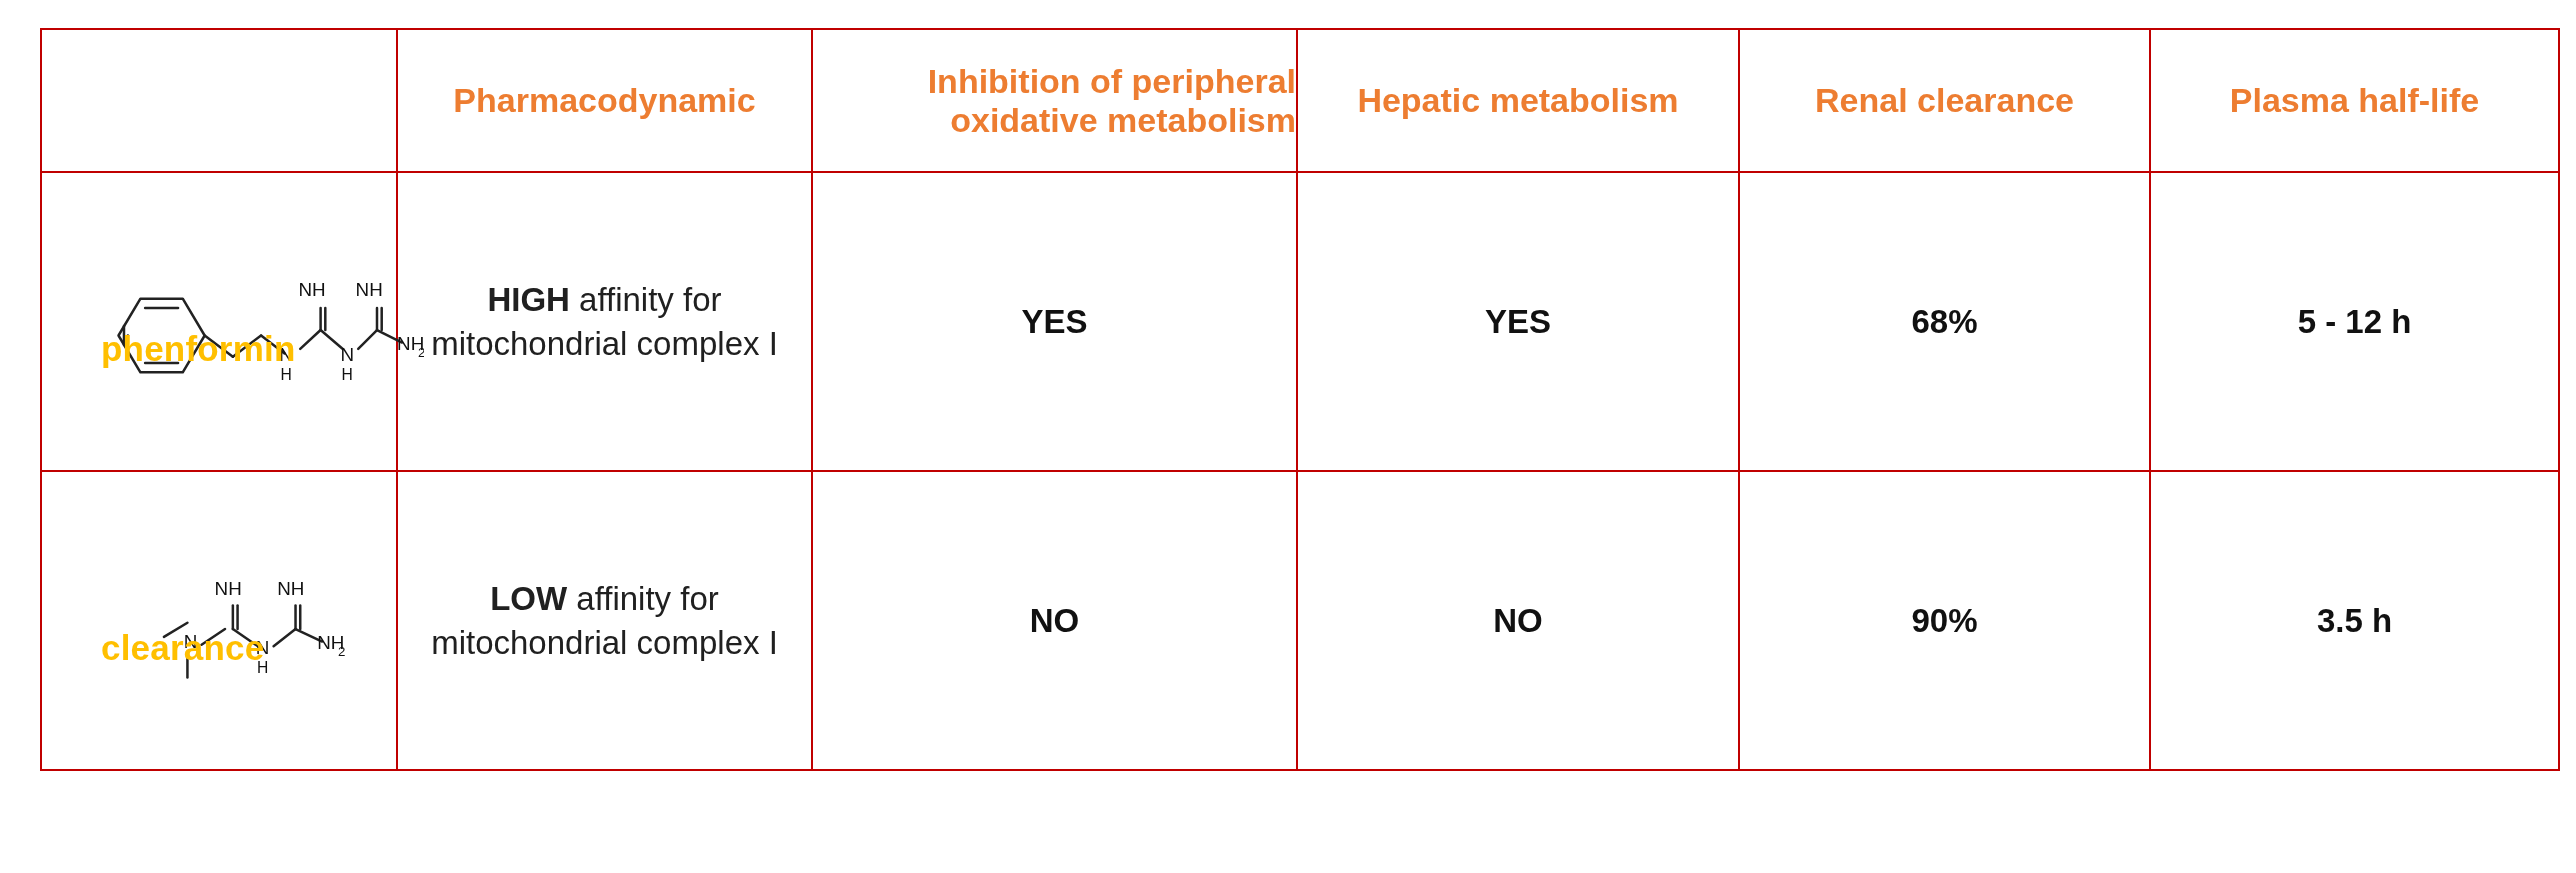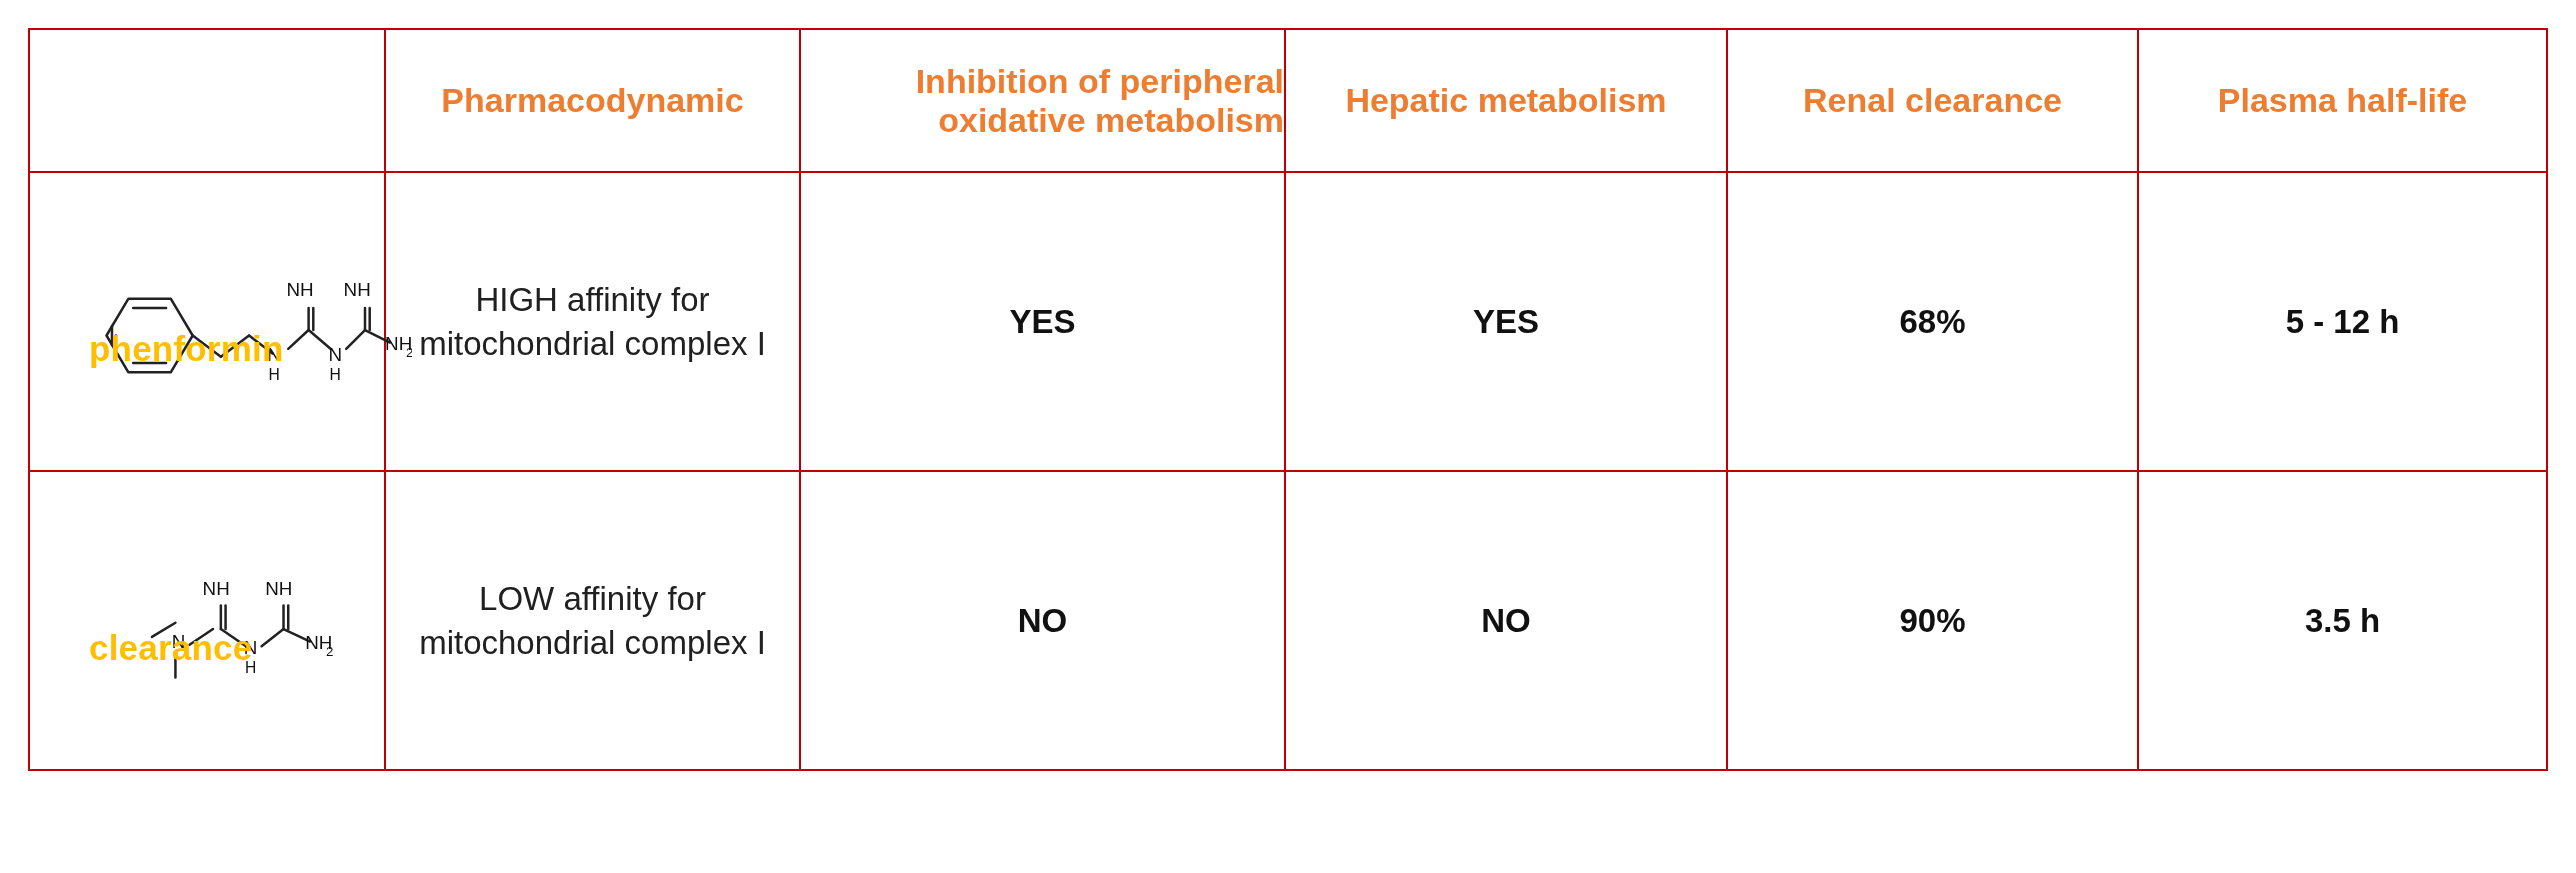--- a/index.html
+++ b/index.html
@@ -16,21 +16,21 @@
 
   .sheet {
     position: relative;
     width: 2576px;
     height: 873px;
     box-sizing: border-box;
   }
 
   table.comparison {
     position: absolute;
-    left: 28px;
+    left: 40px;
     top: 28px;
     width: 2520px;
     border-collapse: collapse;
     table-layout: fixed;
   }
 
   table.comparison td, table.comparison th {
     border: 2.3px solid #c00000;
     padding: 0;
     vertical-align: middle;
@@ -92,21 +92,21 @@
     margin-left: 28px;
   }
 
   td.pd-cell {
     text-align: center;
     font-size: 33px;
     color: #202020;
     line-height: 1.32;
     padding: 7.8px 17px;
   }
-  td.pd-cell b { font-weight: normal; }
+  td.pd-cell b { font-weight: bold; }
 
   td.value-cell {
     text-align: center;
     font-size: 33px;
     font-weight: bold;
     color: #111111;
     margin-top: 8px;
   }
 
   .nowrap { white-space: nowrap; }

